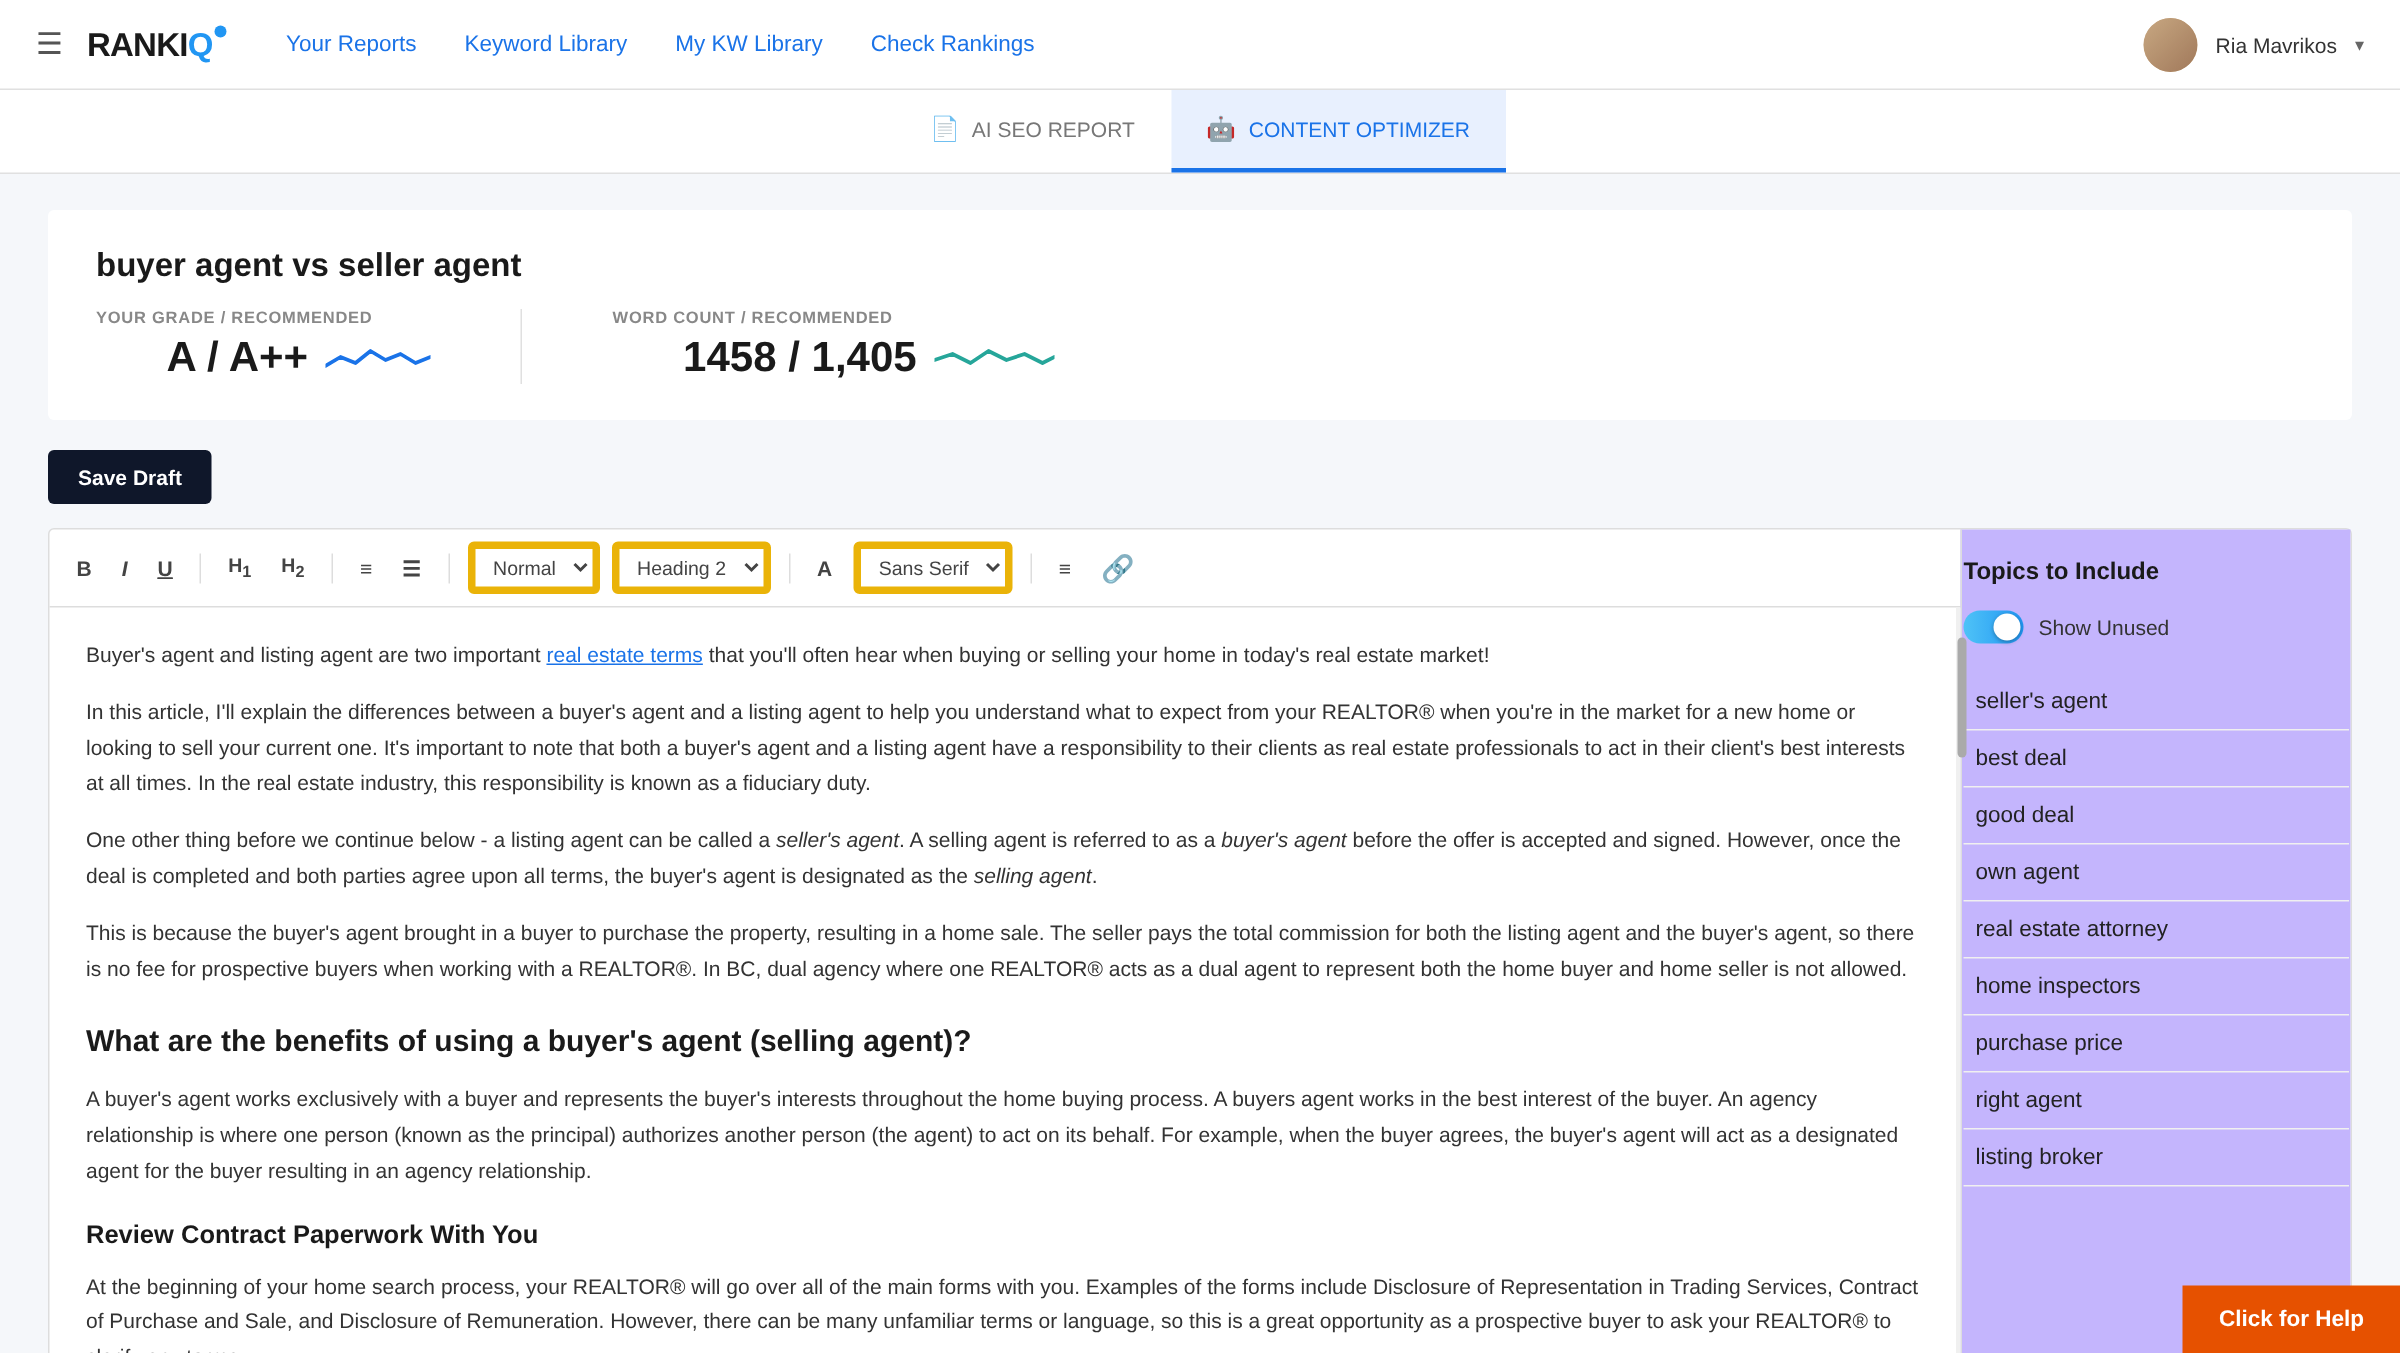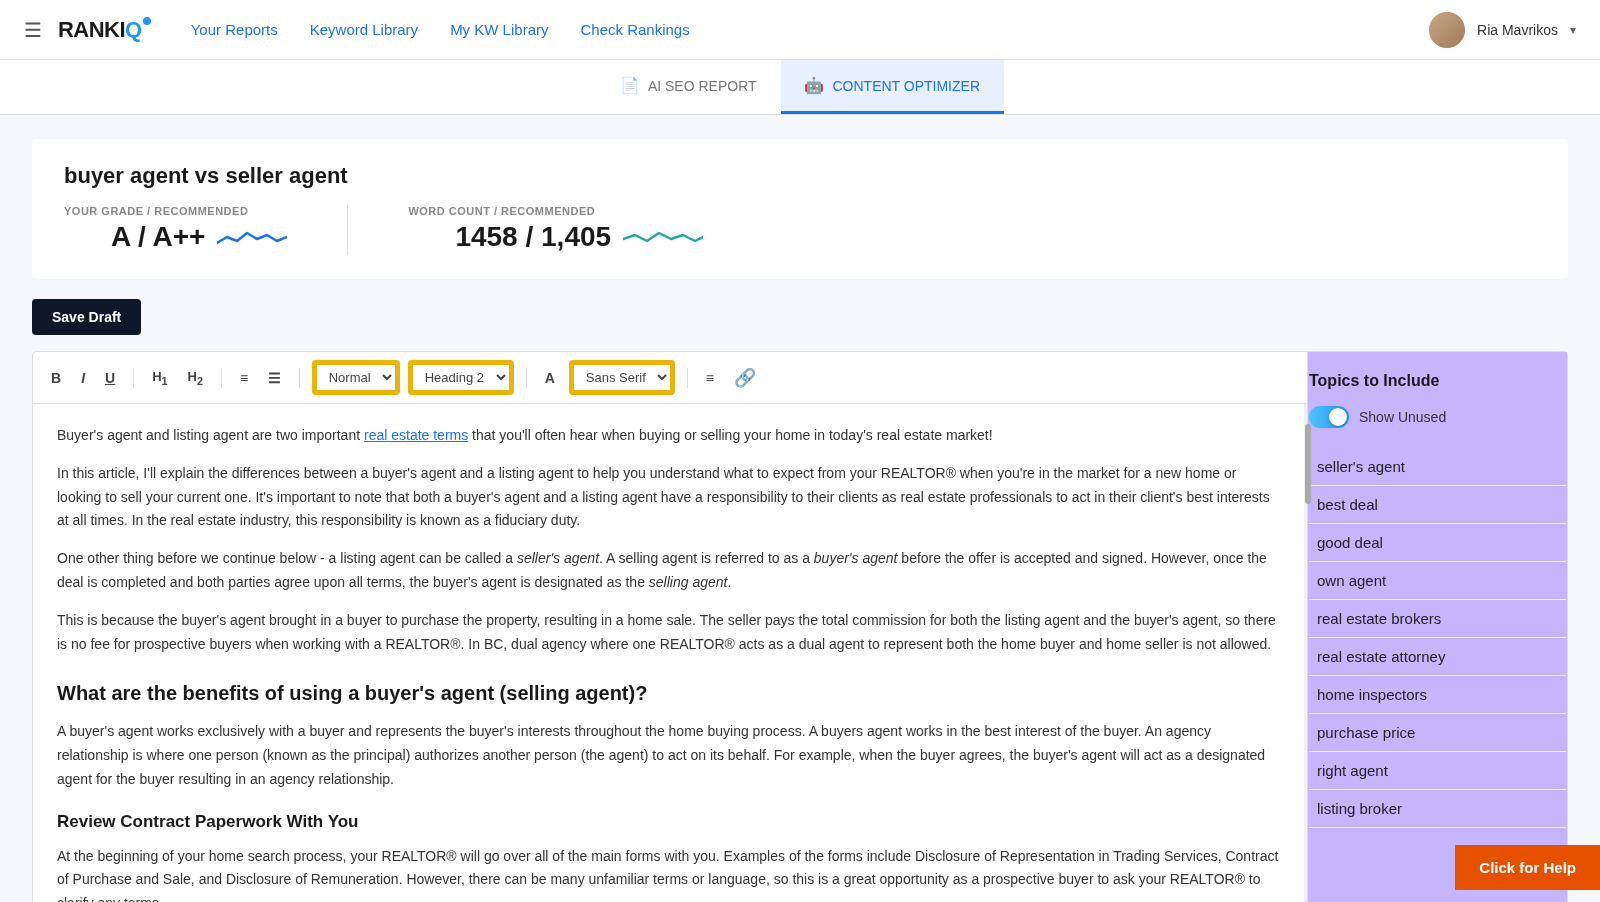--- a/index.html
+++ b/index.html
@@ -235,21 +235,21 @@
       font-size: 15px;
       font-weight: 500;
       color: #222;
       border-bottom: 1px solid #f0f0f0;
       cursor: pointer;
     }
 
     
     .click-help {
       position: fixed;
-      bottom: 12px;
+      bottom: 0;
       right: 0;
       background: #e65100;
       color: #fff;
       padding: 14px 24px;
       font-size: 15px;
       font-weight: 700;
       cursor: pointer;
       border-radius: 0;
     }
 
@@ -380,21 +380,20 @@
       <div class="show-unused-row">
         <div class="toggle">
           <div class="toggle-knob"></div>
         </div>
         <span class="show-unused-label">Show Unused</span>
       </div>
       <div class="topic-item">seller's agent</div>
       <div class="topic-item">best deal</div>
       <div class="topic-item">good deal</div>
       <div class="topic-item">own agent</div>
-      <div class="topic-item">real estate brokers</div>
       <div class="topic-item">real estate attorney</div>
       <div class="topic-item">home inspectors</div>
       <div class="topic-item">purchase price</div>
       <div class="topic-item">right agent</div>
       <div class="topic-item">listing broker</div>
     </div>
   </div>
 </div>
 
 <div class="click-help">Click for Help</div>

